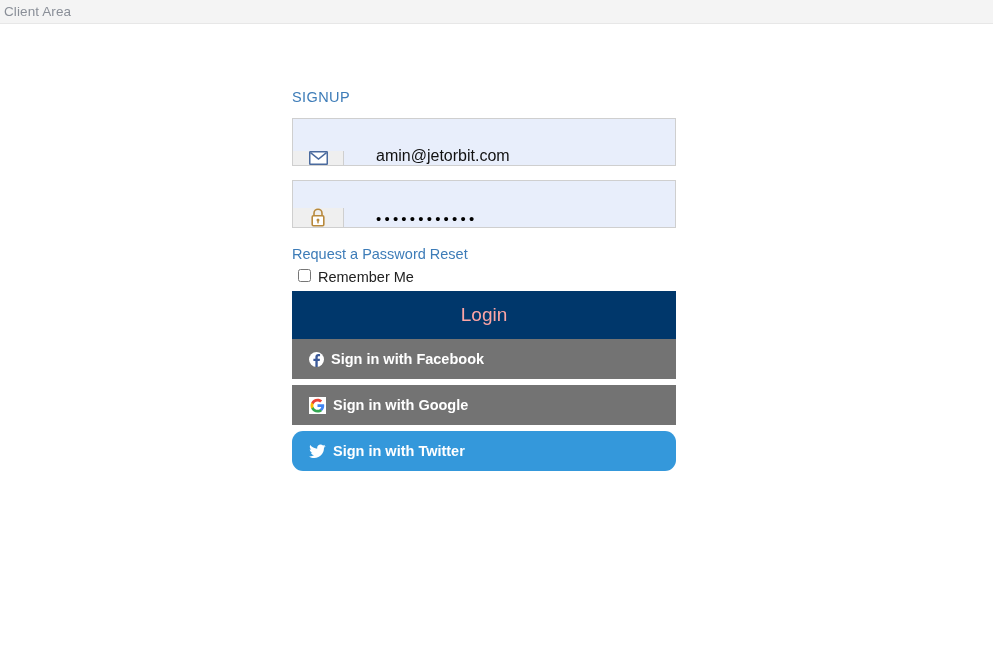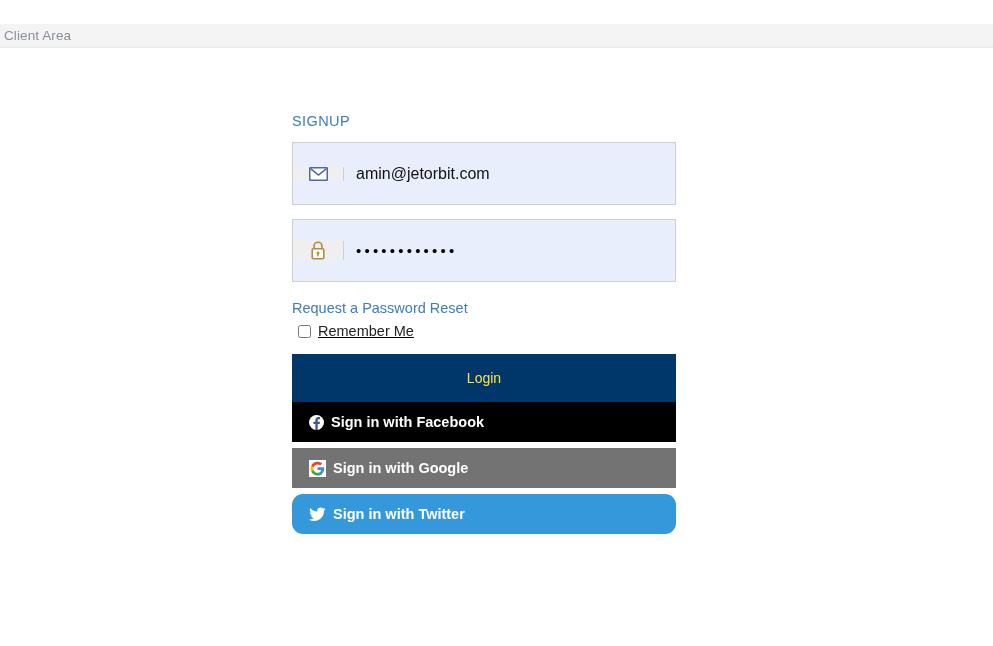--- a/index.html
+++ b/index.html
@@ -16,21 +16,20 @@
 
   
   .topbar {
     height: 24px;
     background: #f4f4f4;
     border-bottom: 1px solid #e7e7e7;
     display: flex;
     align-items: center;
     padding: 0 0 0 4px;
     box-sizing: border-box;
-    margin-top: 24px;
   }
   .topbar-title {
     font-size: 13.5px;
     color: #8a8f98;
     letter-spacing: 0.1px;
     line-height: 1;
   }
 
   
   .page {
@@ -54,26 +53,27 @@
     font-size: 14.5px;
     color: #3d7cb8;
     text-decoration: none;
     letter-spacing: 0.4px;
     cursor: pointer;
   }
 
   
   .input-group {
     display: flex;
-    align-items: center;
-    height: 63px;
+    align-items: flex-end;
+    height: 48px;
     margin-bottom: 14px;
     border: 1px solid #cfcfcf;
     box-sizing: border-box;
     background: #e8eefb;
+    gap: 20px;
   }
   .input-addon {
     width: 50px;
     flex: 0 0 50px;
     background: #efefef;
     border-right: 1px solid #cfcfcf;
     display: flex;
     align-items: center;
     justify-content: center;
   }
@@ -101,47 +101,46 @@
     font-size: 14.5px;
     color: #3d7cb8;
     text-decoration: none;
     margin-top: 4px;
     cursor: pointer;
   }
 
   
   .remember-row {
     display: flex;
-    align-items: center;
+    align-items: flex-start;
     margin-top: 6px;
-    margin-bottom: 15px;
-    text-decoration: underline;
+    margin-bottom: 6px;
   }
   .remember-box {
     width: 13px;
     height: 13px;
     margin: 0 7px 0 6px;
     cursor: pointer;
   }
   .remember-label {
     font-size: 14.5px;
     color: #222222;
     cursor: pointer;
   }
 
   
   .login-button {
     display: block;
     width: 100%;
     height: 48px;
     background: #00376b;
     border: none;
-    color: #fde047;
-    font-family: "Liberation Sans", sans-serif;
-    font-size: 14px;
+    color: #fca5a5;
+    font-family: "Liberation Sans", sans-serif;
+    font-size: 19px;
     cursor: pointer;
     text-align: center;
     line-height: 48px;
     padding: 0;
   }
 
   
   .signin-with-label {
     margin-top: 30px;
     margin-bottom: 12px;
@@ -223,21 +222,21 @@
       <input class="remember-box" type="checkbox" style="">
       <label class="remember-label">Remember Me</label>
     </div>
 
     
     <button class="login-button">Login</button>
 
     
 
     
-    <button class="social-button" style="background:#000000;">
+    <button class="social-button" style="background:#737373;">
       <span class="social-icon">
         <svg width="15" height="15" viewBox="0 0 16 16">
           <circle cx="8" cy="8" r="8" fill="#ffffff"></circle>
           <path d="M9.3 16 V9.7 h2.1 l0.32 -2.45 h-2.42 v-1.56 c0 -0.71 0.2 -1.19 1.21 -1.19 h1.29 V2.32
                    c-0.22 -0.03 -0.99 -0.1 -1.88 -0.1 -1.86 0 -3.13 1.14 -3.13 3.22 v1.8 H4.68 V9.7 h2.11 V16 z" fill="#3b5998"></path>
         </svg>
       </span>
       <span>Sign in with Facebook</span>
     </button>
 

